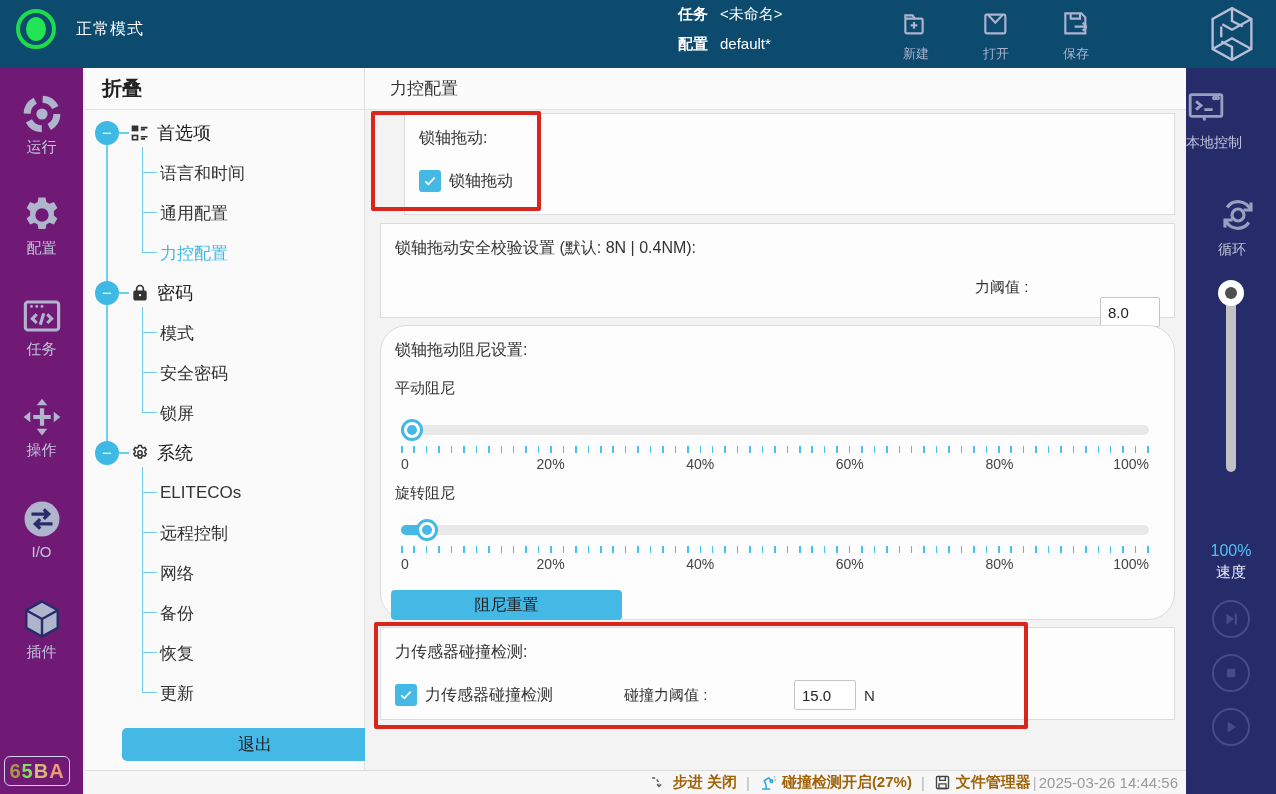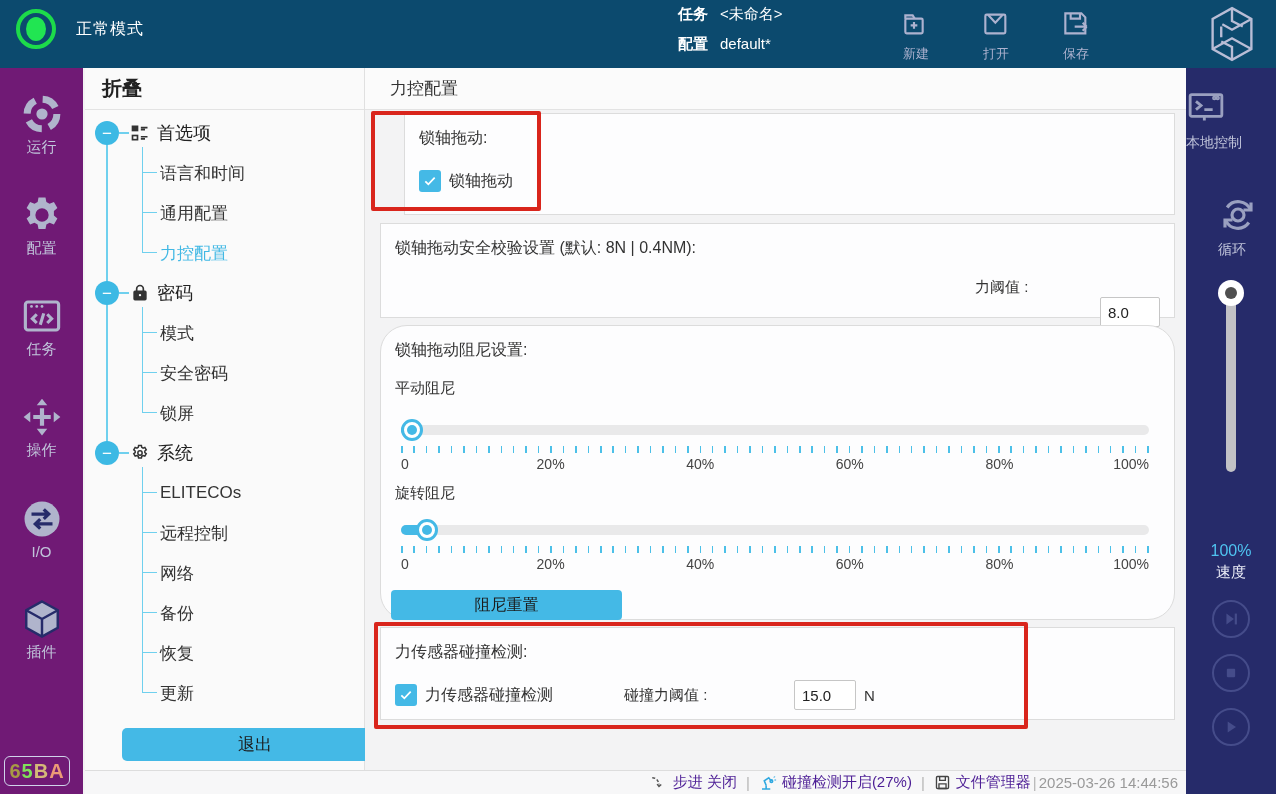--- a/index.html
+++ b/index.html
@@ -105,21 +105,21 @@
   .speed-val { position:absolute; left:0; width:90px; top:474px; text-align:center; font-size:16px; color:#4fc3f0; }
   .speed-lab { position:absolute; left:0; width:90px; top:495px; text-align:center; font-size:15px; color:#eceef8; }
   .play-btns { position:absolute; left:0; top:532px; width:90px; display:flex; flex-direction:column; align-items:center; }
   .pbtn { width:38px; height:38px; border-radius:50%; border:2px solid #454c8a; background:transparent; color:#454c8a; display:flex; align-items:center; justify-content:center; cursor:pointer; margin-bottom:16px; }
   .pbtn svg { width:20px; height:20px; }
 
   
   .statusbar { position:absolute; left:85px; top:770px; width:1101px; height:24px; background:#f7f7f8; border-top:1px solid #ddd; display:flex; align-items:center; justify-content:flex-end; padding-right:8px; font-size:15px; }
   .sb-item { display:flex; align-items:center; }
   .sb-item svg { margin-right:5px; }
-  .sb-blue { color:#4c1d95; }
+  .sb-blue { color:#a16207;font-weight:bold; }
   .sb-sep { color:#b5b5b5; margin:0 9px; }
   .sb-sep2 { color:#b5b5b5; margin:0 2px; }
   .sb-date { color:#9a9a9a; }
 </style>
 </head>
 <body>
 
 <div class="page">
 
   <header class="topbar">

